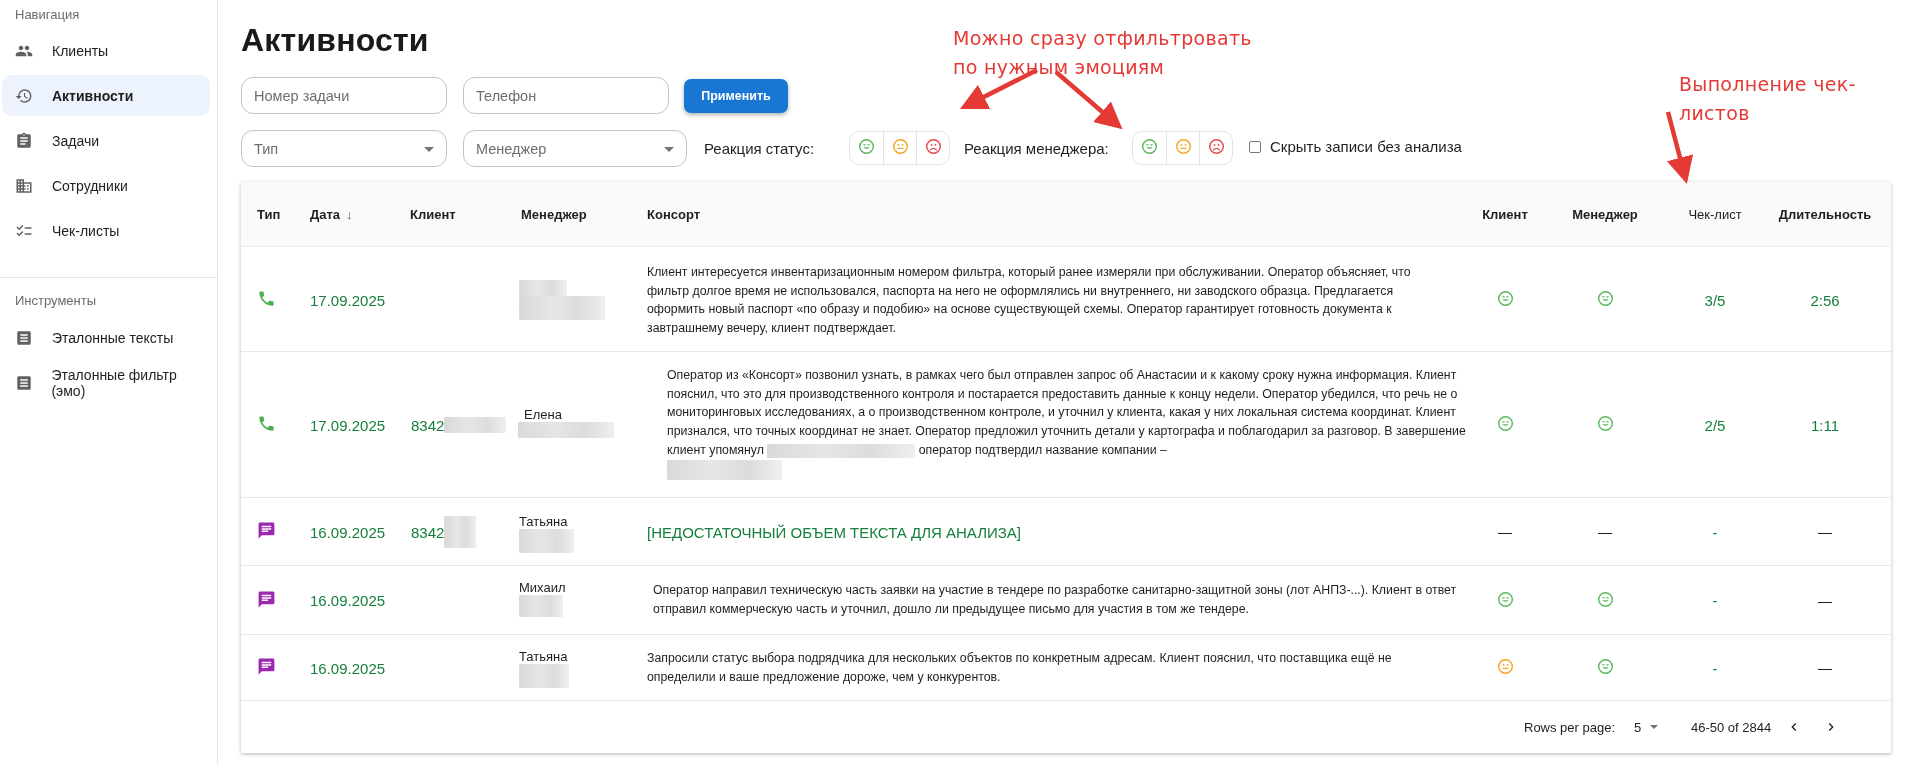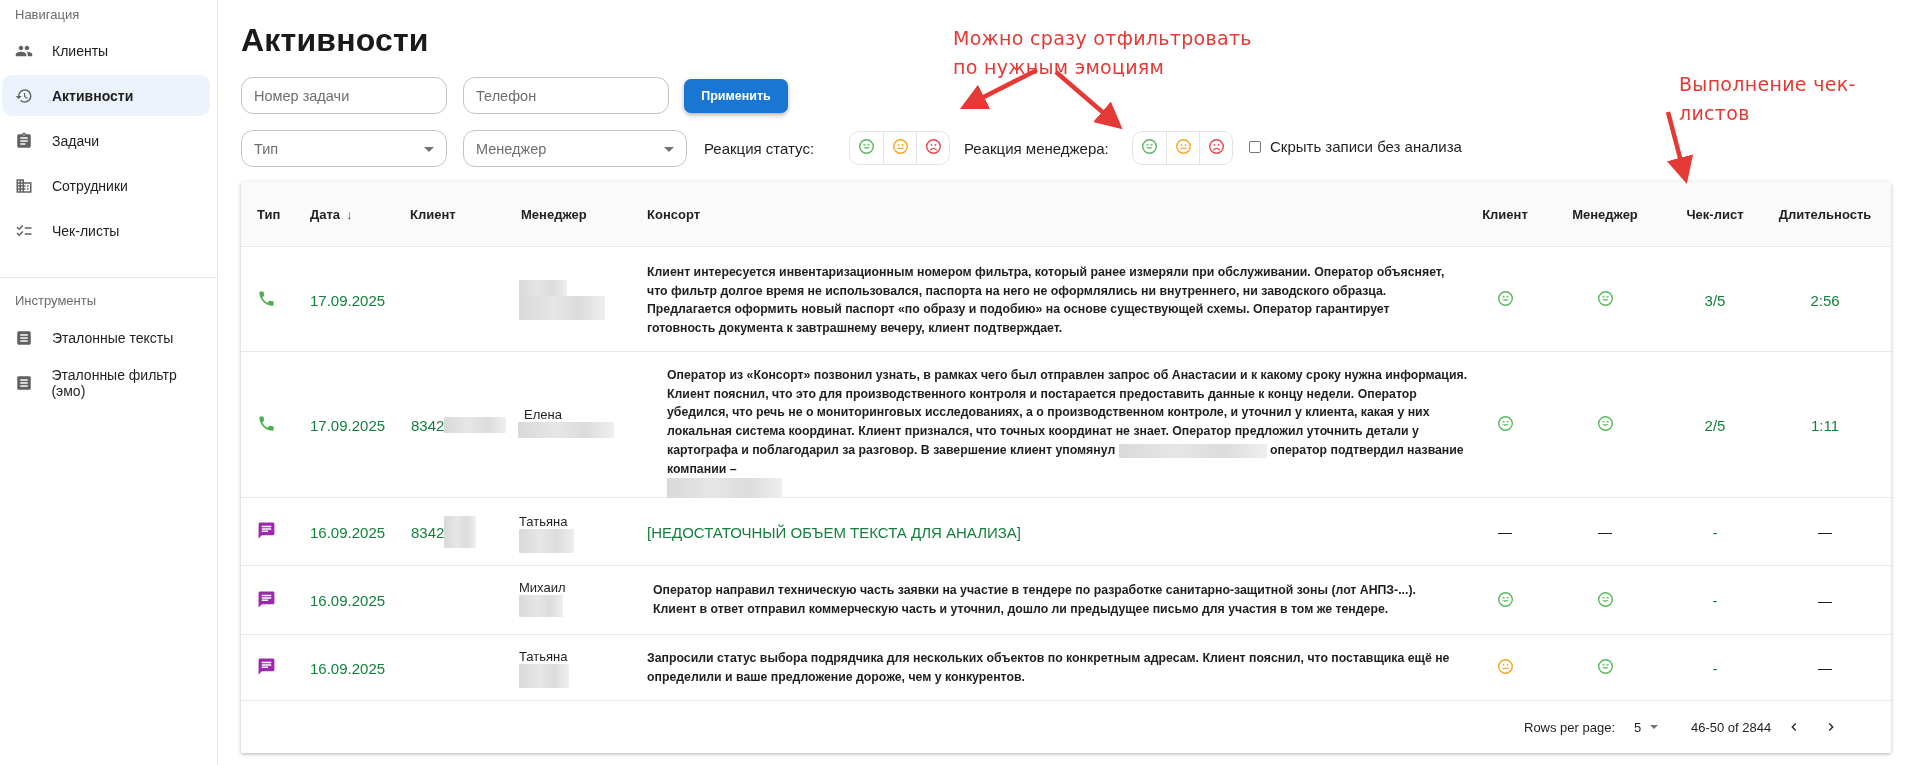--- a/index.html
+++ b/index.html
@@ -31,26 +31,26 @@
 
   
   .annot { position: absolute; color: #e53935; font-family: "DejaVu Sans", sans-serif; font-size: 19px; letter-spacing: 0.3px; line-height: 29px; }
   .arrows { position: absolute; left: 0; top: 0; width: 1909px; height: 765px; pointer-events: none; }
 
   
   .card { position: absolute; left: 241px; top: 182px; width: 1650px; height: 571px; background: #fff; box-shadow: 0 1px 4px rgba(0,0,0,0.22), 0 2px 2px rgba(0,0,0,0.06); border-radius: 2px; overflow: hidden; }
   .thead { position: absolute; left: 0; top: 0; width: 100%; height: 65px; background: #fafafa; border-bottom: 1px solid #e8e8e8; }
   .th { position: absolute; top: 0; height: 65px; display: flex; align-items: center; font-size: 13px; font-weight: bold; color: #1f1f1f; }
   .th.center { justify-content: center; }
-  .th.light { font-weight: bold; }
+  .th.light { font-weight: normal; }
   .sort-arrow { margin-left: 6px; font-weight: normal; color: #555; font-size: 13px; }
   .row { position: absolute; left: 0; width: 100%; border-bottom: 1px solid #e8e8e8; }
   .cell { position: absolute; display: flex; align-items: center; font-size: 15px; color: #15803d; }
   .cell.center { justify-content: center; }
-  .summary { position: absolute; font-size: 12.3px; line-height: 18.7px; color: #1f1f1f; font-weight: bold; }
+  .summary { position: absolute; font-size: 12.3px; line-height: 18.7px; color: #1f1f1f; }
   .blur { display: inline-block; background: linear-gradient(90deg,#d9d9d9,#e6e6e6 40%,#dcdcdc 70%,#efefef); border-radius: 1px; filter: blur(0.6px); vertical-align: middle; }
   .mgr { position: absolute; font-size: 13px; color: #1f1f1f; }
   .dash { font-size: 14px; color: #1f1f1f; }
 
   .footer { position: absolute; left: 0; top: 519px; width: 100%; height: 52px; font-size: 13px; color: #1f1f1f; }
   .footer .fi { position: absolute; top: 0; height: 52px; display: flex; align-items: center; }
   .pg-btn { cursor: pointer; font-size: 17px; font-weight: bold; color: #333; }
 </style>
 </head>
 <body>

